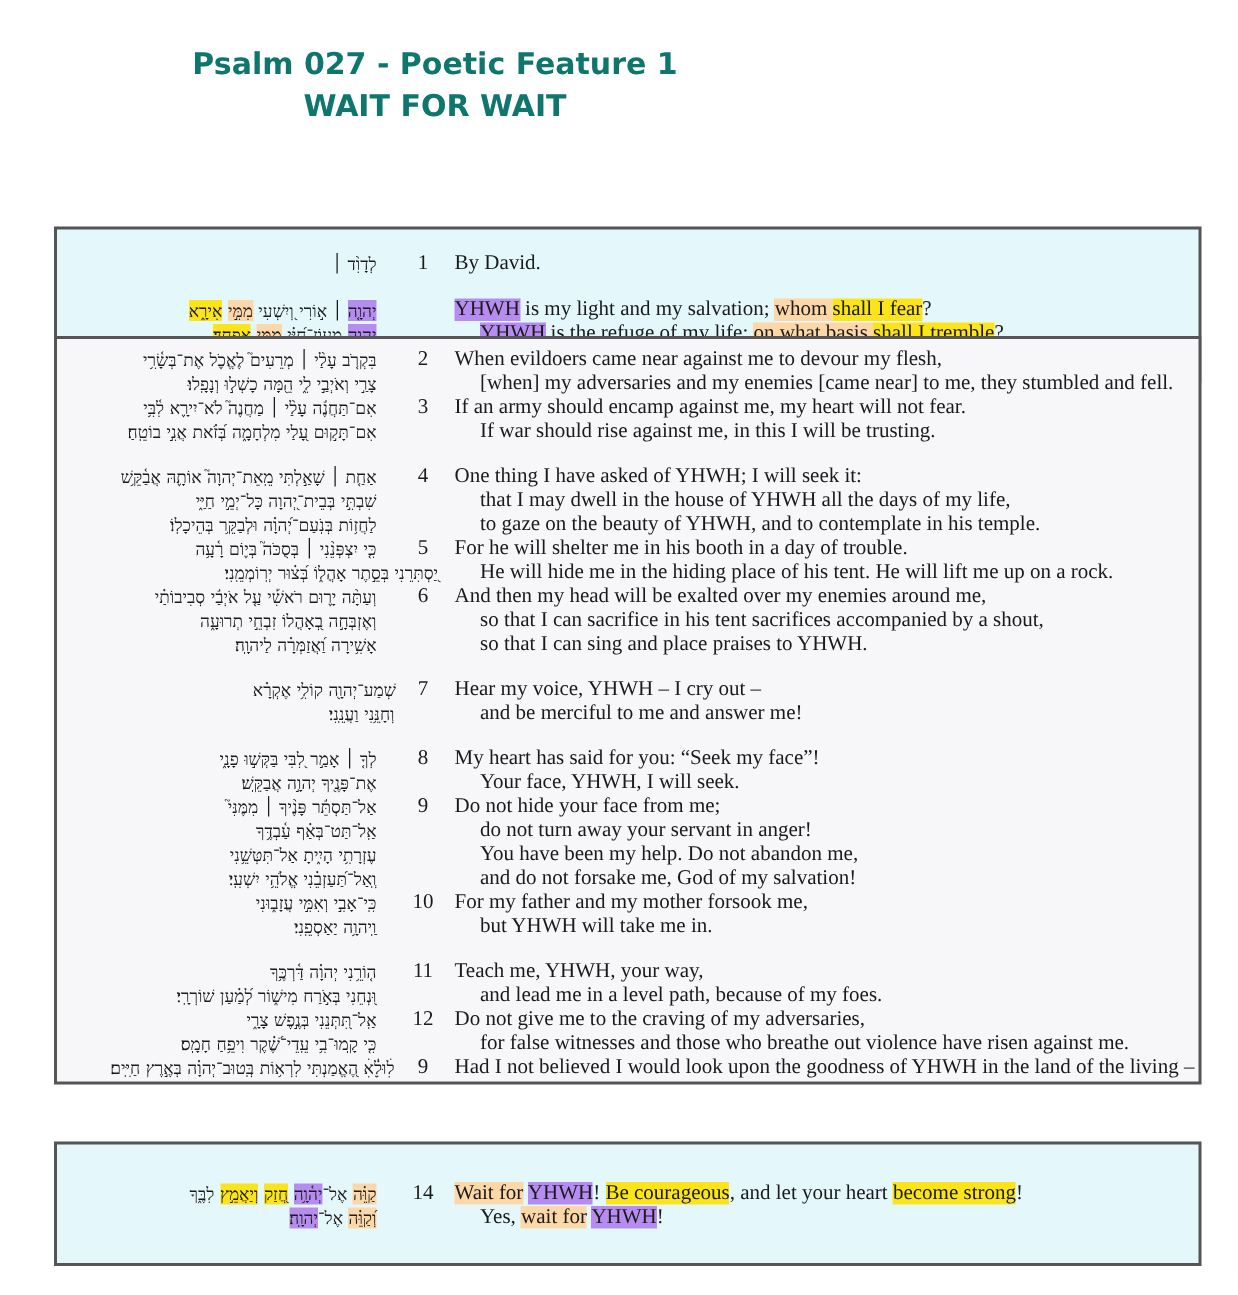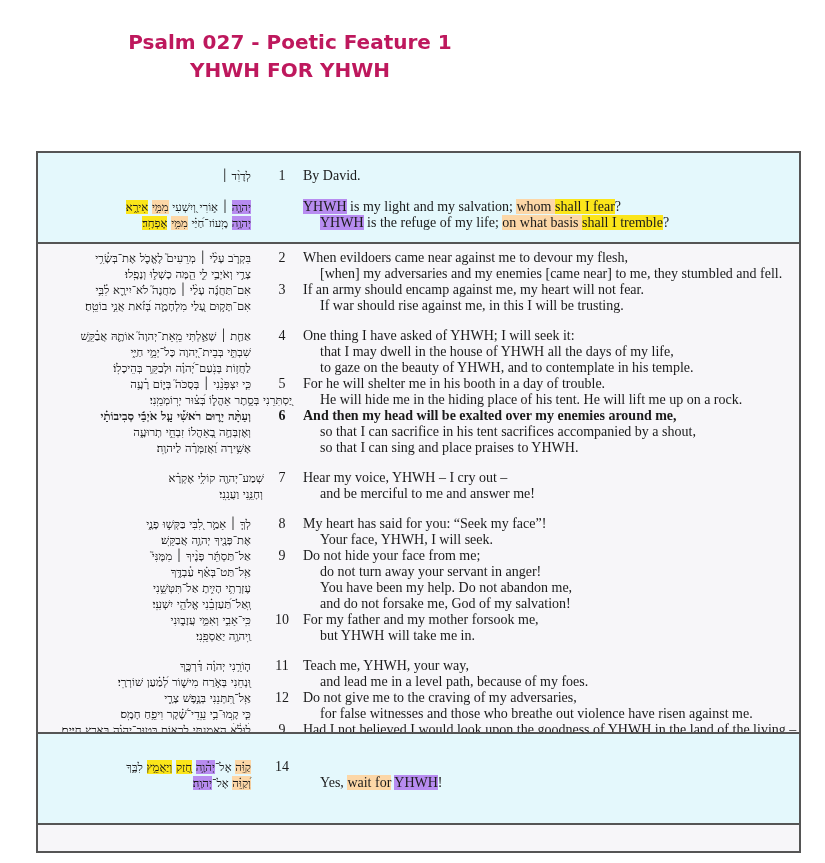--- a/index.html
+++ b/index.html
@@ -1,54 +1,54 @@
 <!DOCTYPE html>
 <html><head>
 <meta charset="utf-8">
 <style>
   html, body { margin: 0; padding: 0; background: #ffffff; }
   body { width: 825px; height: 863px; position: relative; overflow: hidden; font-family: "Liberation Serif", serif; color: #1a1a1a; }
-  .title { position: absolute; left: 0; width: 580px; text-align: center; font-family: "DejaVu Sans", sans-serif; font-weight: bold; color: #be185d; }
+  .title { position: absolute; left: 0; width: 580px; text-align: center; font-family: "DejaVu Sans", sans-serif; font-weight: bold; color: #0f766e; }
   .title1 { top: 30px; font-size: 20px; }
   .title2 { top: 58px; font-size: 20px; }
   .box { position: absolute; left: 36px; width: 765px; border: 2px solid #555; box-sizing: border-box; }
   .box.hl { background: #e4f8fc; }
   .box.plain { background: #f7f6f9; }
   .row { position: absolute; left: 0; width: 100%; height: 16px; font-size: 14px; line-height: 16px; white-space: nowrap; }
   .heb { position: absolute; right: 548px; direction: rtl; text-align: right; font-family: "DejaVu Serif", serif; font-size: 11.5px; }
   .num { position: absolute; left: 232px; width: 24px; text-align: center; }
   .eng { position: absolute; left: 265px; }
   .eng.ind { left: 282px; }
   .p { background: #b78cf0; }
   .o { background: #fcd7a7; }
   .y { background: #fbe51a; }
 </style>
 </head>
 <body>
 
 <div class="title title1">Psalm 027 - Poetic Feature 1</div>
-<div class="title title2">YHWH FOR YHWH</div>
+<div class="title title2">WAIT FOR WAIT</div>
 
 <div class="box hl" style="top:151px;height:104px;">
   <div class="row" style="top:15px;">
     <span class="heb">לְדָוִ֨ד ׀</span>
     <span class="num">1</span>
     <span class="eng">By David.</span>
   </div>
   <div class="row" style="top:46px;">
     <span class="heb"><span class="p">יְהוָ֤ה</span><span> ׀ א֣וֹרִי וְ֭יִשְׁעִי </span><span class="o">מִמִּ֣י</span> <span class="y">אִירָ֑א</span></span>
     <span class="eng"><span class="p">YHWH</span><span> is my light and my salvation; </span><span class="o">whom </span><span class="y">shall I fear</span><span>?</span></span>
   </div>
   <div class="row" style="top:62px;">
     <span class="heb"><span class="p">יְהוָ֥ה</span><span> מָֽעוֹז־חַ֝יַּ֗י </span><span class="o">מִמִּ֥י</span> <span class="y">אֶפְחָֽד׃</span></span>
     <span class="eng ind"><span class="p">YHWH</span><span> is the refuge of my life; </span><span class="o">on what basis </span><span class="y">shall I tremble</span><span>?</span></span>
   </div>
 </div>
 
-<div class="box plain" style="top:242px;height:611px;" id="box2">
+<div class="box plain" style="top:224px;height:499px;" id="box2">
     <div class="row" style="top: 6px;">
       <span class="heb">בִּקְרֹ֤ב עָלַ֨י ׀ מְרֵעִים֮ לֶאֱכֹ֪ל אֶת־בְּשָׂ֫רִ֥י</span>
       <span class="num">2</span>
       <span class="eng">When evildoers came near against me to devour my flesh,</span>
     </div>
     <div class="row" style="top: 22px;">
       <span class="heb">צָרַ֣י וְאֹיְבַ֣י לִ֑י הֵ֖מָּה כָשְׁל֣וּ וְנָפָֽלוּ׃</span>
       <span class="num"></span>
       <span class="eng ind">[when] my adversaries and my enemies [came near] to me, they stumbled and fell.</span>
     </div>
@@ -80,21 +80,21 @@
     <div class="row" style="top: 132px;">
       <span class="heb">כִּ֤י יִצְפְּנֵ֨נִי ׀ בְּסֻכֹּה֮ בְּי֪וֹם רָ֫עָ֥ה</span>
       <span class="num">5</span>
       <span class="eng">For he will shelter me in his booth in a day of trouble.</span>
     </div>
     <div class="row" style="top: 148px; padding-left: 41px;">
       <span class="heb">יַ֭סְתִּרֵנִי בְּסֵ֣תֶר אָהֳל֑וֹ בְּ֝צ֗וּר יְרֽוֹמְמֵֽנִי׃</span>
       <span class="num"></span>
       <span class="eng ind">He will hide me in the hiding place of his tent. He will lift me up on a rock.</span>
     </div>
-    <div class="row" style="top: 164px; font-weight: bold;">
+    <div class="row" style="top: 164px;">
       <span class="heb">וְעַתָּ֨ה יָר֪וּם רֹאשִׁ֡י עַ֤ל אֹיְבַ֬י סְבִיבוֹתַ֗י</span>
       <span class="num">6</span>
       <span class="eng">And then my head will be exalted over my enemies around me,</span>
     </div>
     <div class="row" style="top: 180px;">
       <span class="heb">וְאֶזְבְּחָ֣ה בְ֭אָהֳלוֹ זִבְחֵ֣י תְרוּעָ֑ה</span>
       <span class="num"></span>
       <span class="eng ind">so that I can sacrifice in his tent sacrifices accompanied by a shout,</span>
     </div>
     <div class="row" style="top: 196px;">
@@ -165,29 +165,30 @@
     <div class="row" style="top: 446px;">
       <span class="heb">אַֽל־תִּ֭תְּנֵנִי בְּנֶ֣פֶשׁ צָרָ֑י</span>
       <span class="num">12</span>
       <span class="eng">Do not give me to the craving of my adversaries,</span>
     </div>
     <div class="row" style="top: 462px;">
       <span class="heb">כִּ֤י קָֽמוּ־בִ֥י עֵֽדֵי־שֶׁ֝֗קֶר וִיפֵ֥חַ חָמָֽס׃</span>
       <span class="num"></span>
       <span class="eng ind">for false witnesses and those who breathe out violence have risen against me.</span>
     </div>
-    <div class="row" style="top: 478px;">
+    <div class="row" style="top: 478px; padding-left: 12px;">
       <span class="heb">לׅׄוּלֵׅׄ֗אׅׄ הֶ֭אֱמַנְתִּי לִרְא֥וֹת בְּֽטוּב־יְהוָ֗ה בְּאֶ֣רֶץ חַיִּֽים׃</span>
       <span class="num">9</span>
       <span class="eng">Had I not believed I would look upon the goodness of YHWH in the land of the living –</span>
     </div>
   </div>
 
-<div class="box hl" style="top:732px;height:93px;">
+<div class="box hl" style="top:761px;height:83px;">
   <div class="row" style="top:25px;">
     <span class="heb"><span class="o">קַוֵּ֗ה</span><span> אֶל־</span><span class="p">יְה֫וָ֥ה</span> <span class="y">חֲ֭זַק</span> <span class="y">וְיַאֲמֵ֣ץ</span><span> לִבֶּ֑ךָ</span></span>
     <span class="num">14</span>
+    <span class="eng"><span class="o">Wait for</span><span> </span><span class="p">YHWH</span><span>! </span><span class="y">Be courageous</span><span>, and let your heart </span><span class="y">become strong</span><span>!</span></span>
   </div>
   <div class="row" style="top:41px;">
     <span class="heb"><span class="o">וְ֝קַוֵּ֗ה</span><span> אֶל־</span><span class="p">יְהוָֽה׃</span></span>
     <span class="eng ind"><span>Yes, </span><span class="o">wait for</span><span> </span><span class="p">YHWH</span><span>!</span></span>
   </div>
 </div>
 
 </body></html>

